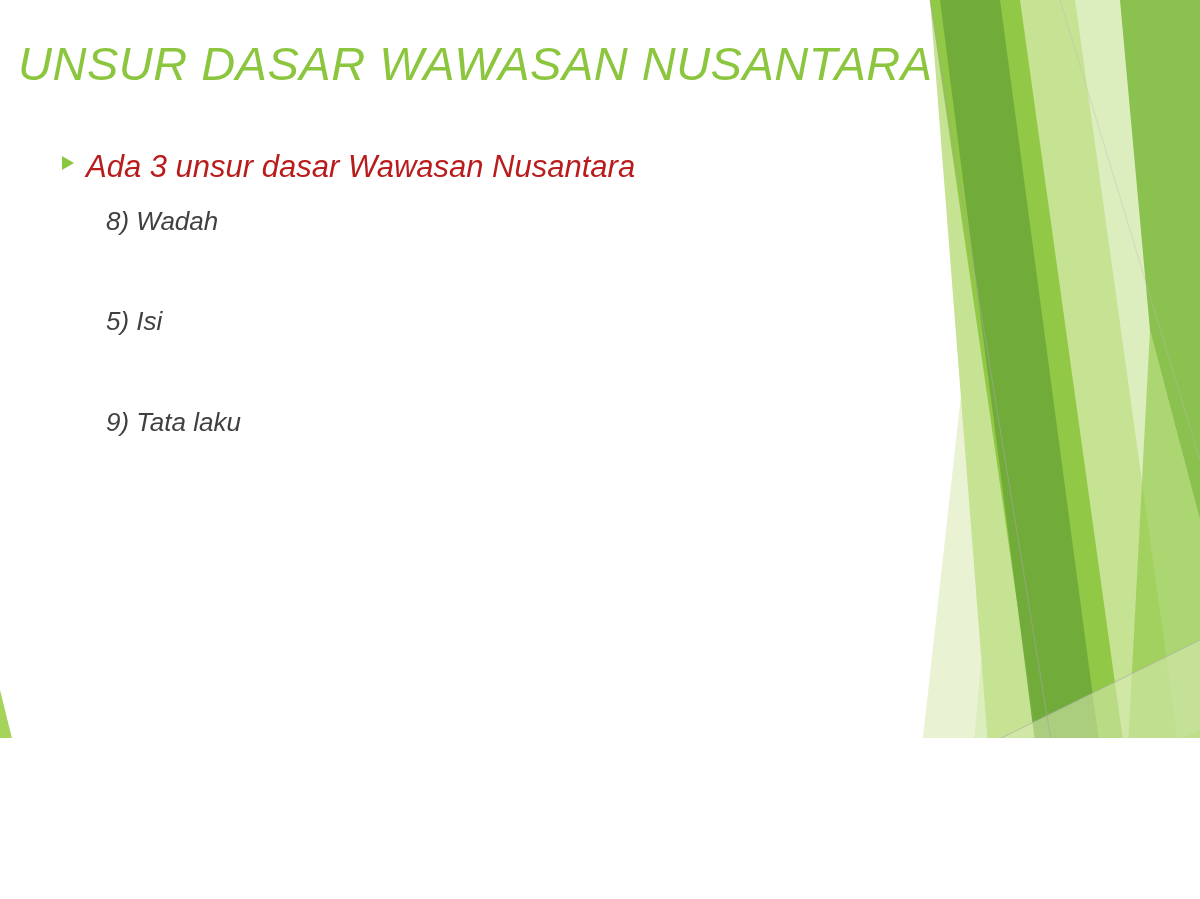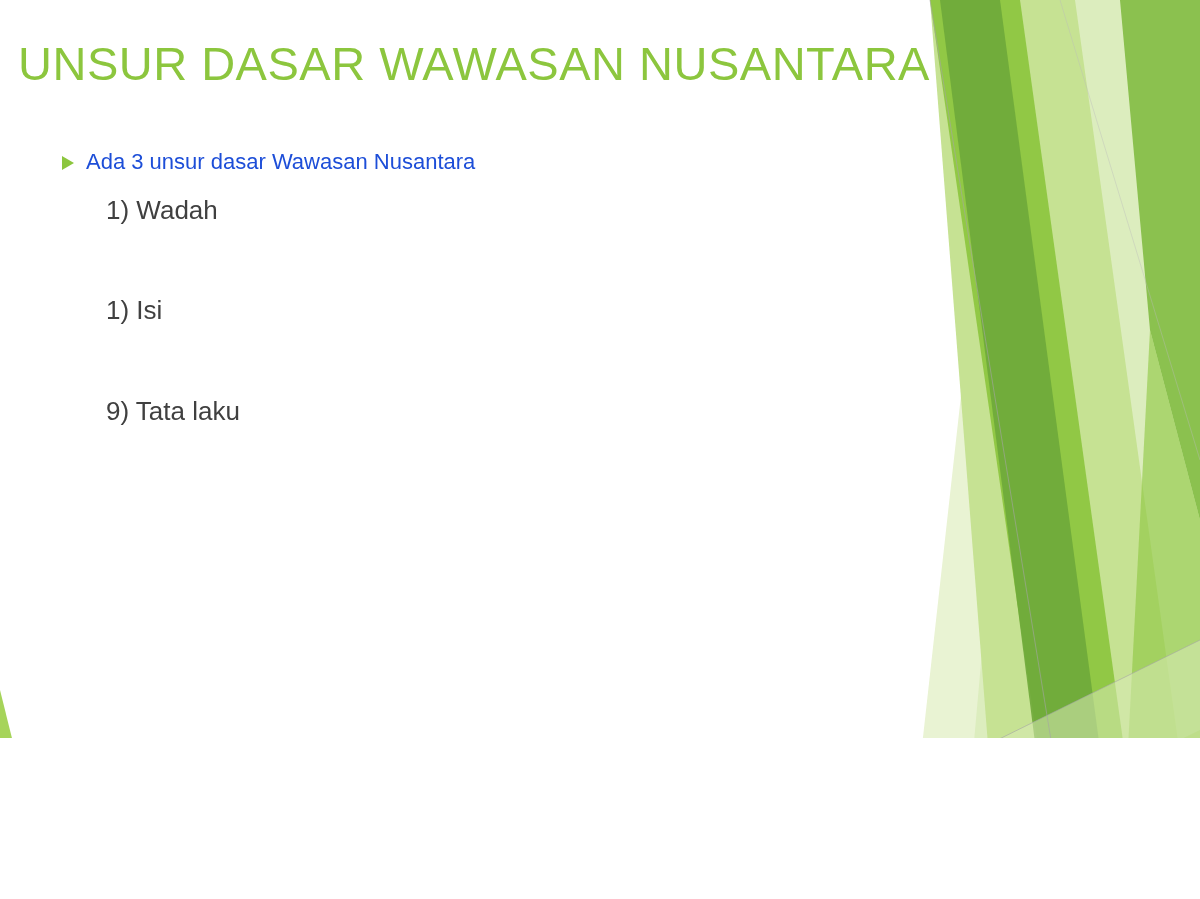--- a/index.html
+++ b/index.html
@@ -9,20 +9,21 @@
   }
   body {
     font-family: "Liberation Sans", sans-serif;
   }
   .slide {
     position: relative;
     width: 1200px;
     height: 738px;
     background: #ffffff;
     overflow: hidden;
+    font-style: italic;
   }
   
   .deco {
     position: absolute;
     inset: 0;
     width: 1200px;
     height: 899px;
     pointer-events: none;
   }
   
@@ -52,22 +53,22 @@
   }
   .bullet-marker {
     width: 26px;
     flex: 0 0 26px;
     padding-top: 7px;
   }
   .bullet-marker svg {
     display: block;
   }
   .bullet-text {
-    font-size: 22px;
-    color: #1d4ed8;
+    font-size: 31px;
+    color: #b91c1c;
     line-height: 1.25;
   }
   .sub-item {
     font-size: 26px;
     color: #404040;
     margin-left: 46px;
     line-height: 1.25;
   }
   .gap-1 { margin-top: 16px; }
   .gap-2 { margin-top: 68px; }
@@ -109,18 +110,18 @@
 
     <div class="bullet-row">
       <span class="bullet-marker">
         <svg width="16" height="16" viewBox="0 0 16 16">
             <polygon points="2,1 14,8 2,15" fill="#8CC63E"></polygon>
           </svg>
       </span>
       <span class="bullet-text">Ada 3 unsur dasar Wawasan Nusantara</span>
     </div>
 
-    <div class="sub-item gap-1">1) Wadah</div>
-    <div class="sub-item gap-2">1) Isi</div>
+    <div class="sub-item gap-1">8) Wadah</div>
+    <div class="sub-item gap-2">5) Isi</div>
     <div class="sub-item gap-3">9) Tata laku</div>
 
   </div>
 </div>
 
 </body></html>

